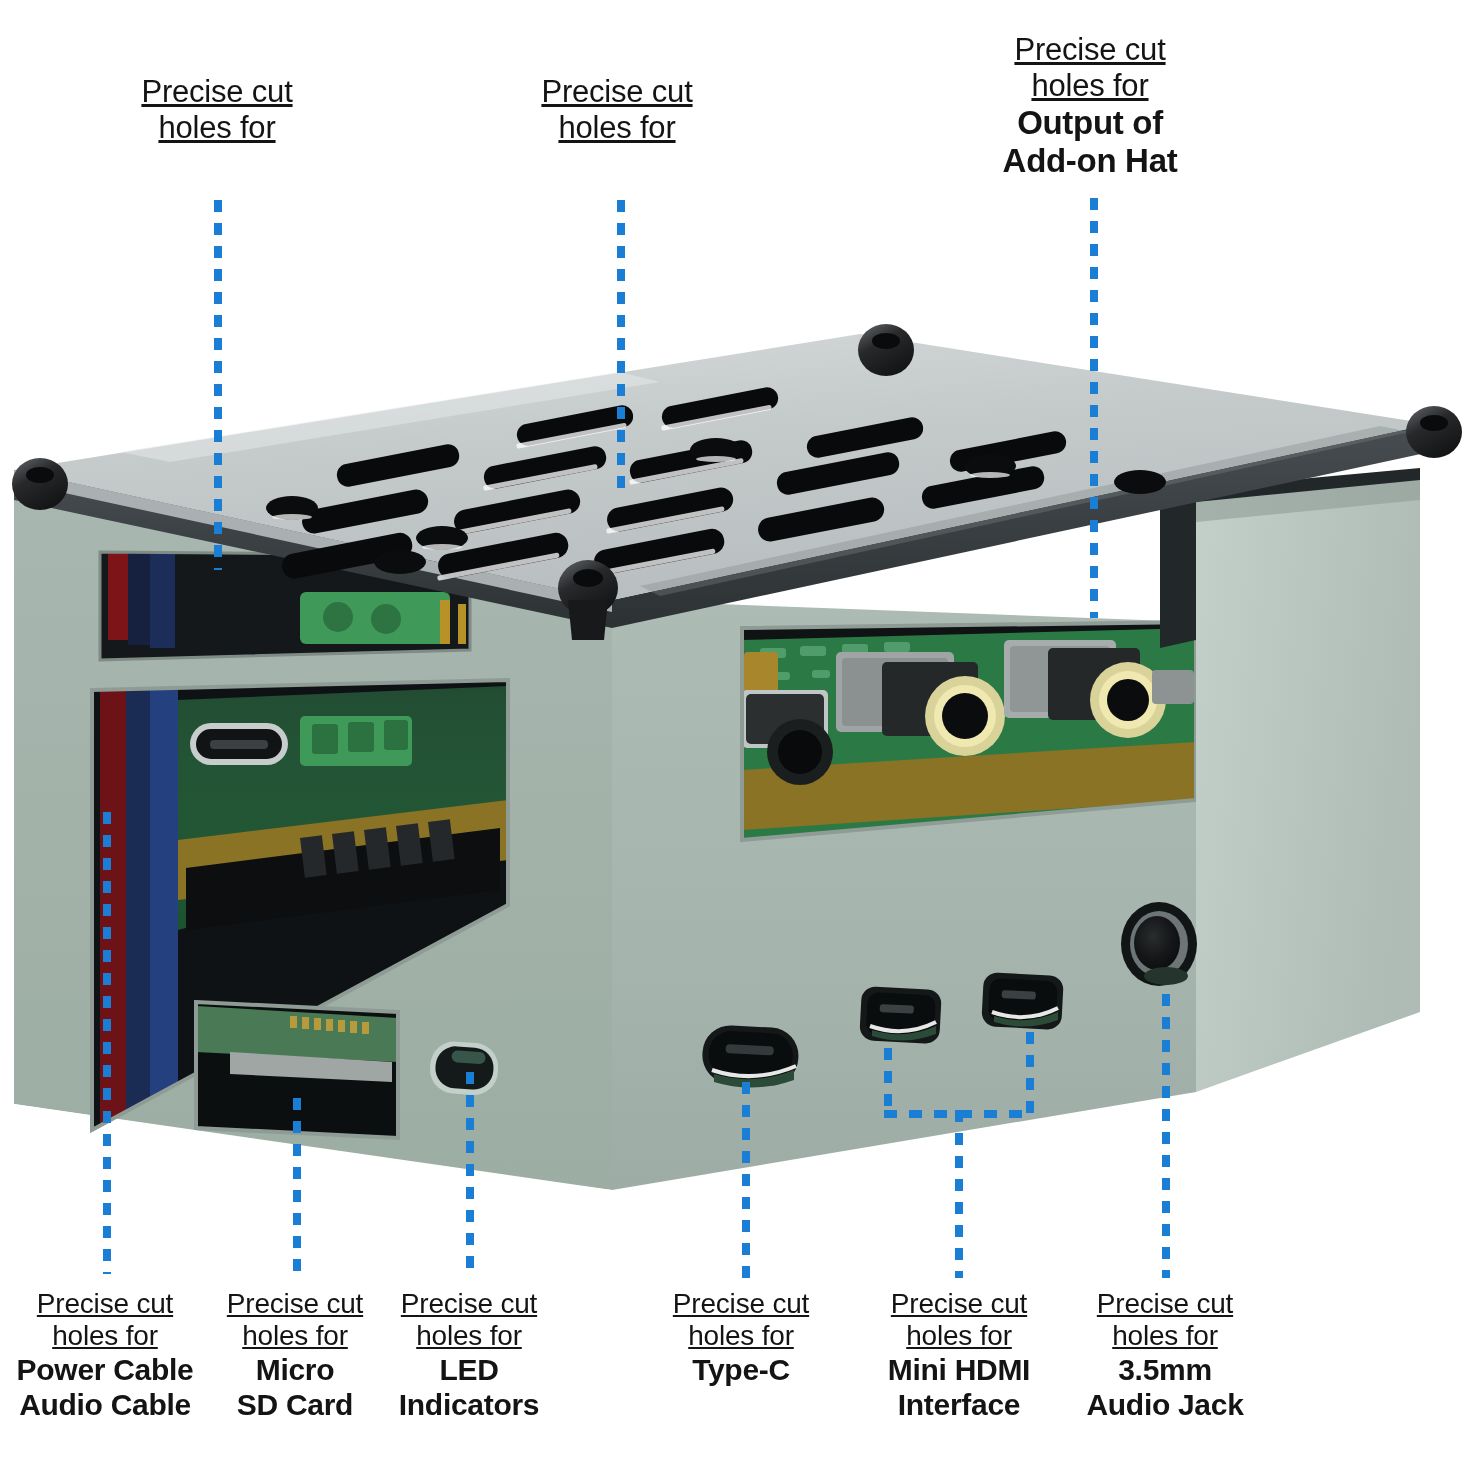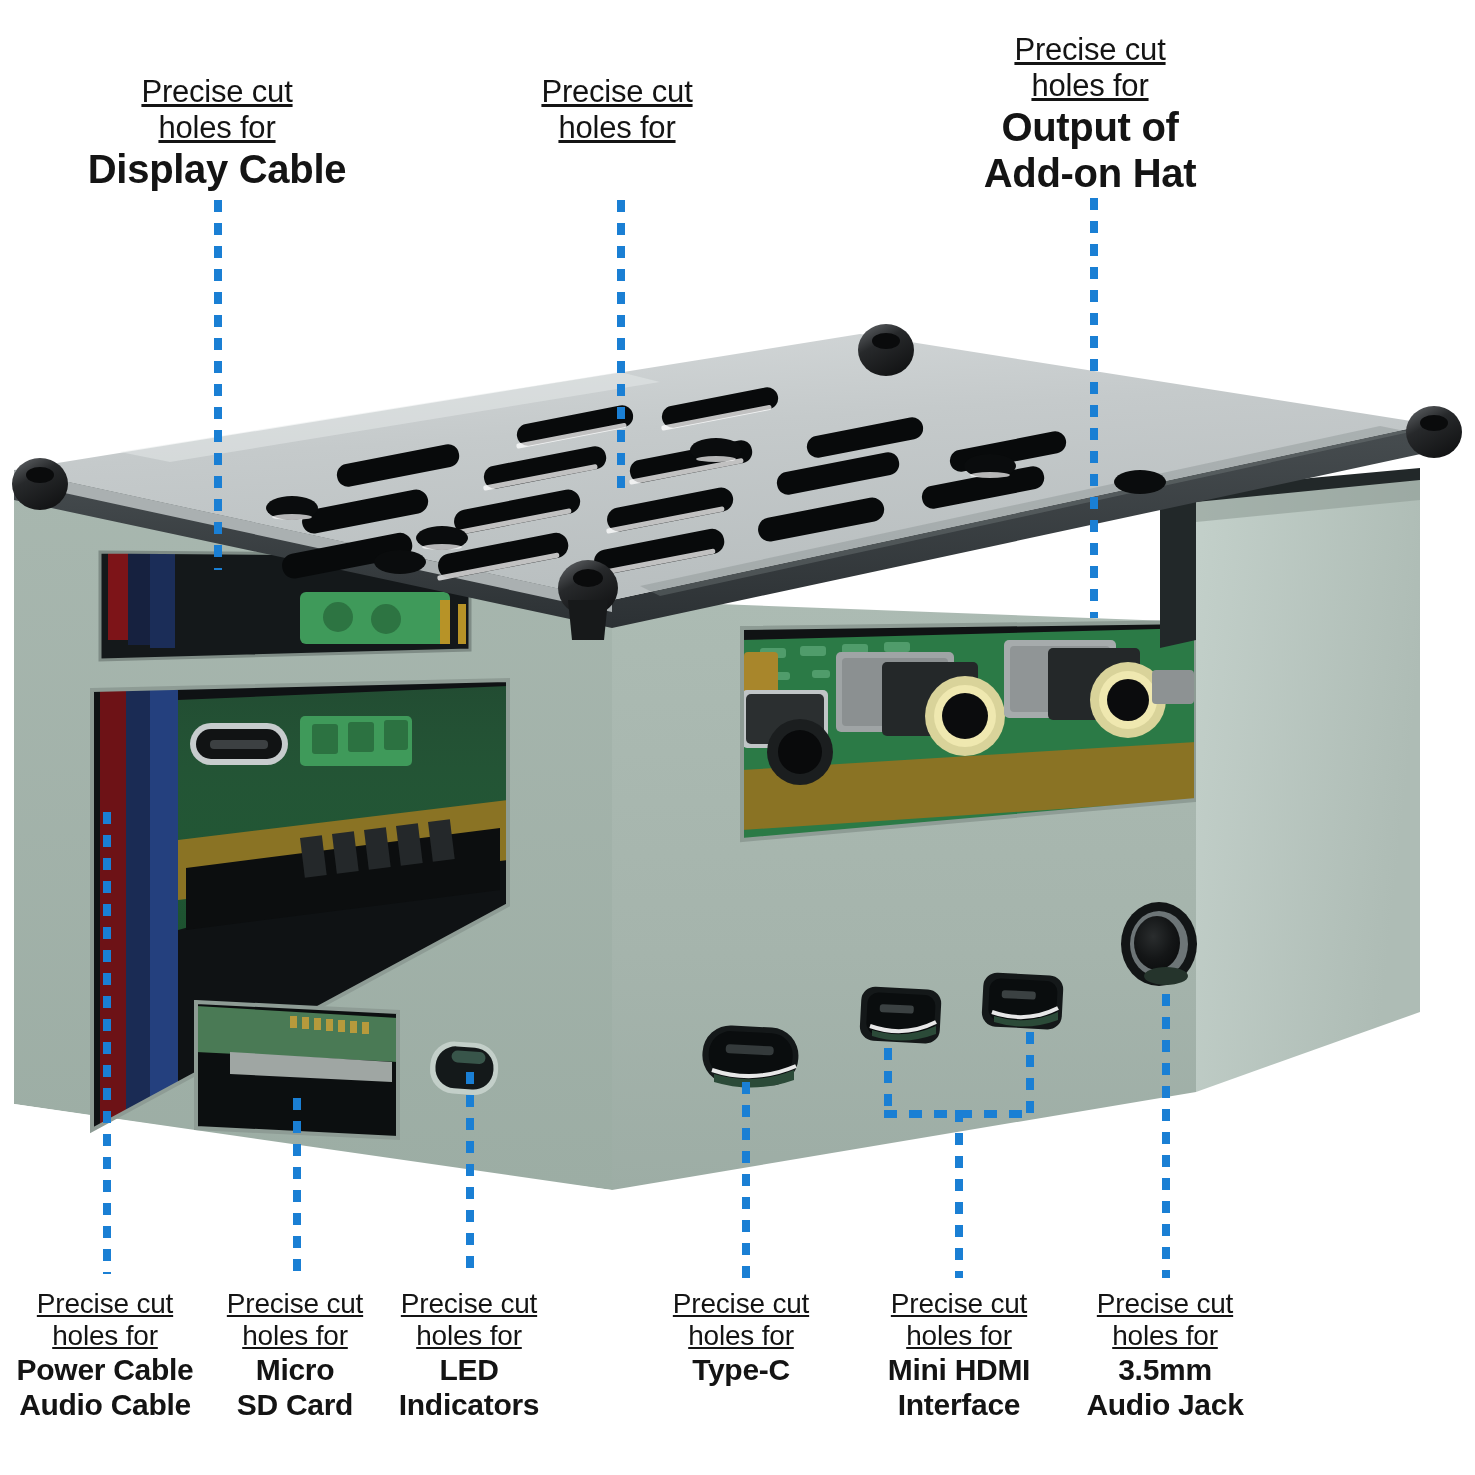--- a/index.html
+++ b/index.html
@@ -24,21 +24,21 @@
     color: #141414;
   }
   .callout .lead {
     font-size: 31px;
     font-weight: 400;
     letter-spacing: -0.2px;
     display: block;
     text-decoration: underline;
   }
   .callout .emph {
-    font-size: 40px;
+    font-size: 33px;
     font-weight: 700;
     letter-spacing: -0.3px;
     display: block;
   }
   .callout.small .lead { font-size: 28px; }
   .callout.small .emph { font-size: 30px; }
 
   
   .vline {
     position: absolute;
@@ -396,21 +396,20 @@
 <div class="vline" style="left:884px; top:1048px; height:68px;"></div>
 <div class="vline" style="left:1026px; top:1032px; height:84px;"></div>
 <div class="hline" style="left:884px; top:1110px; width:150px;"></div>
 <div class="vline" style="left:955px; top:1110px; height:168px;"></div>
 
 <div class="vline" style="left:1162px; top:994px; height:284px;"></div>
 
 <div class="callout" style="left:52px; top:74px; width:330px;">
   <span class="lead">Precise cut</span>
   <span class="lead">holes for</span>
-  <span class="emph">Display Cable</span>
 </div>
 
 <div class="callout" style="left:452px; top:74px; width:330px;">
   <span class="lead">Precise cut</span>
   <span class="lead">holes for</span>
 </div>
 
 <div class="callout" style="left:935px; top:32px; width:310px;">
   <span class="lead">Precise cut</span>
   <span class="lead">holes for</span>

